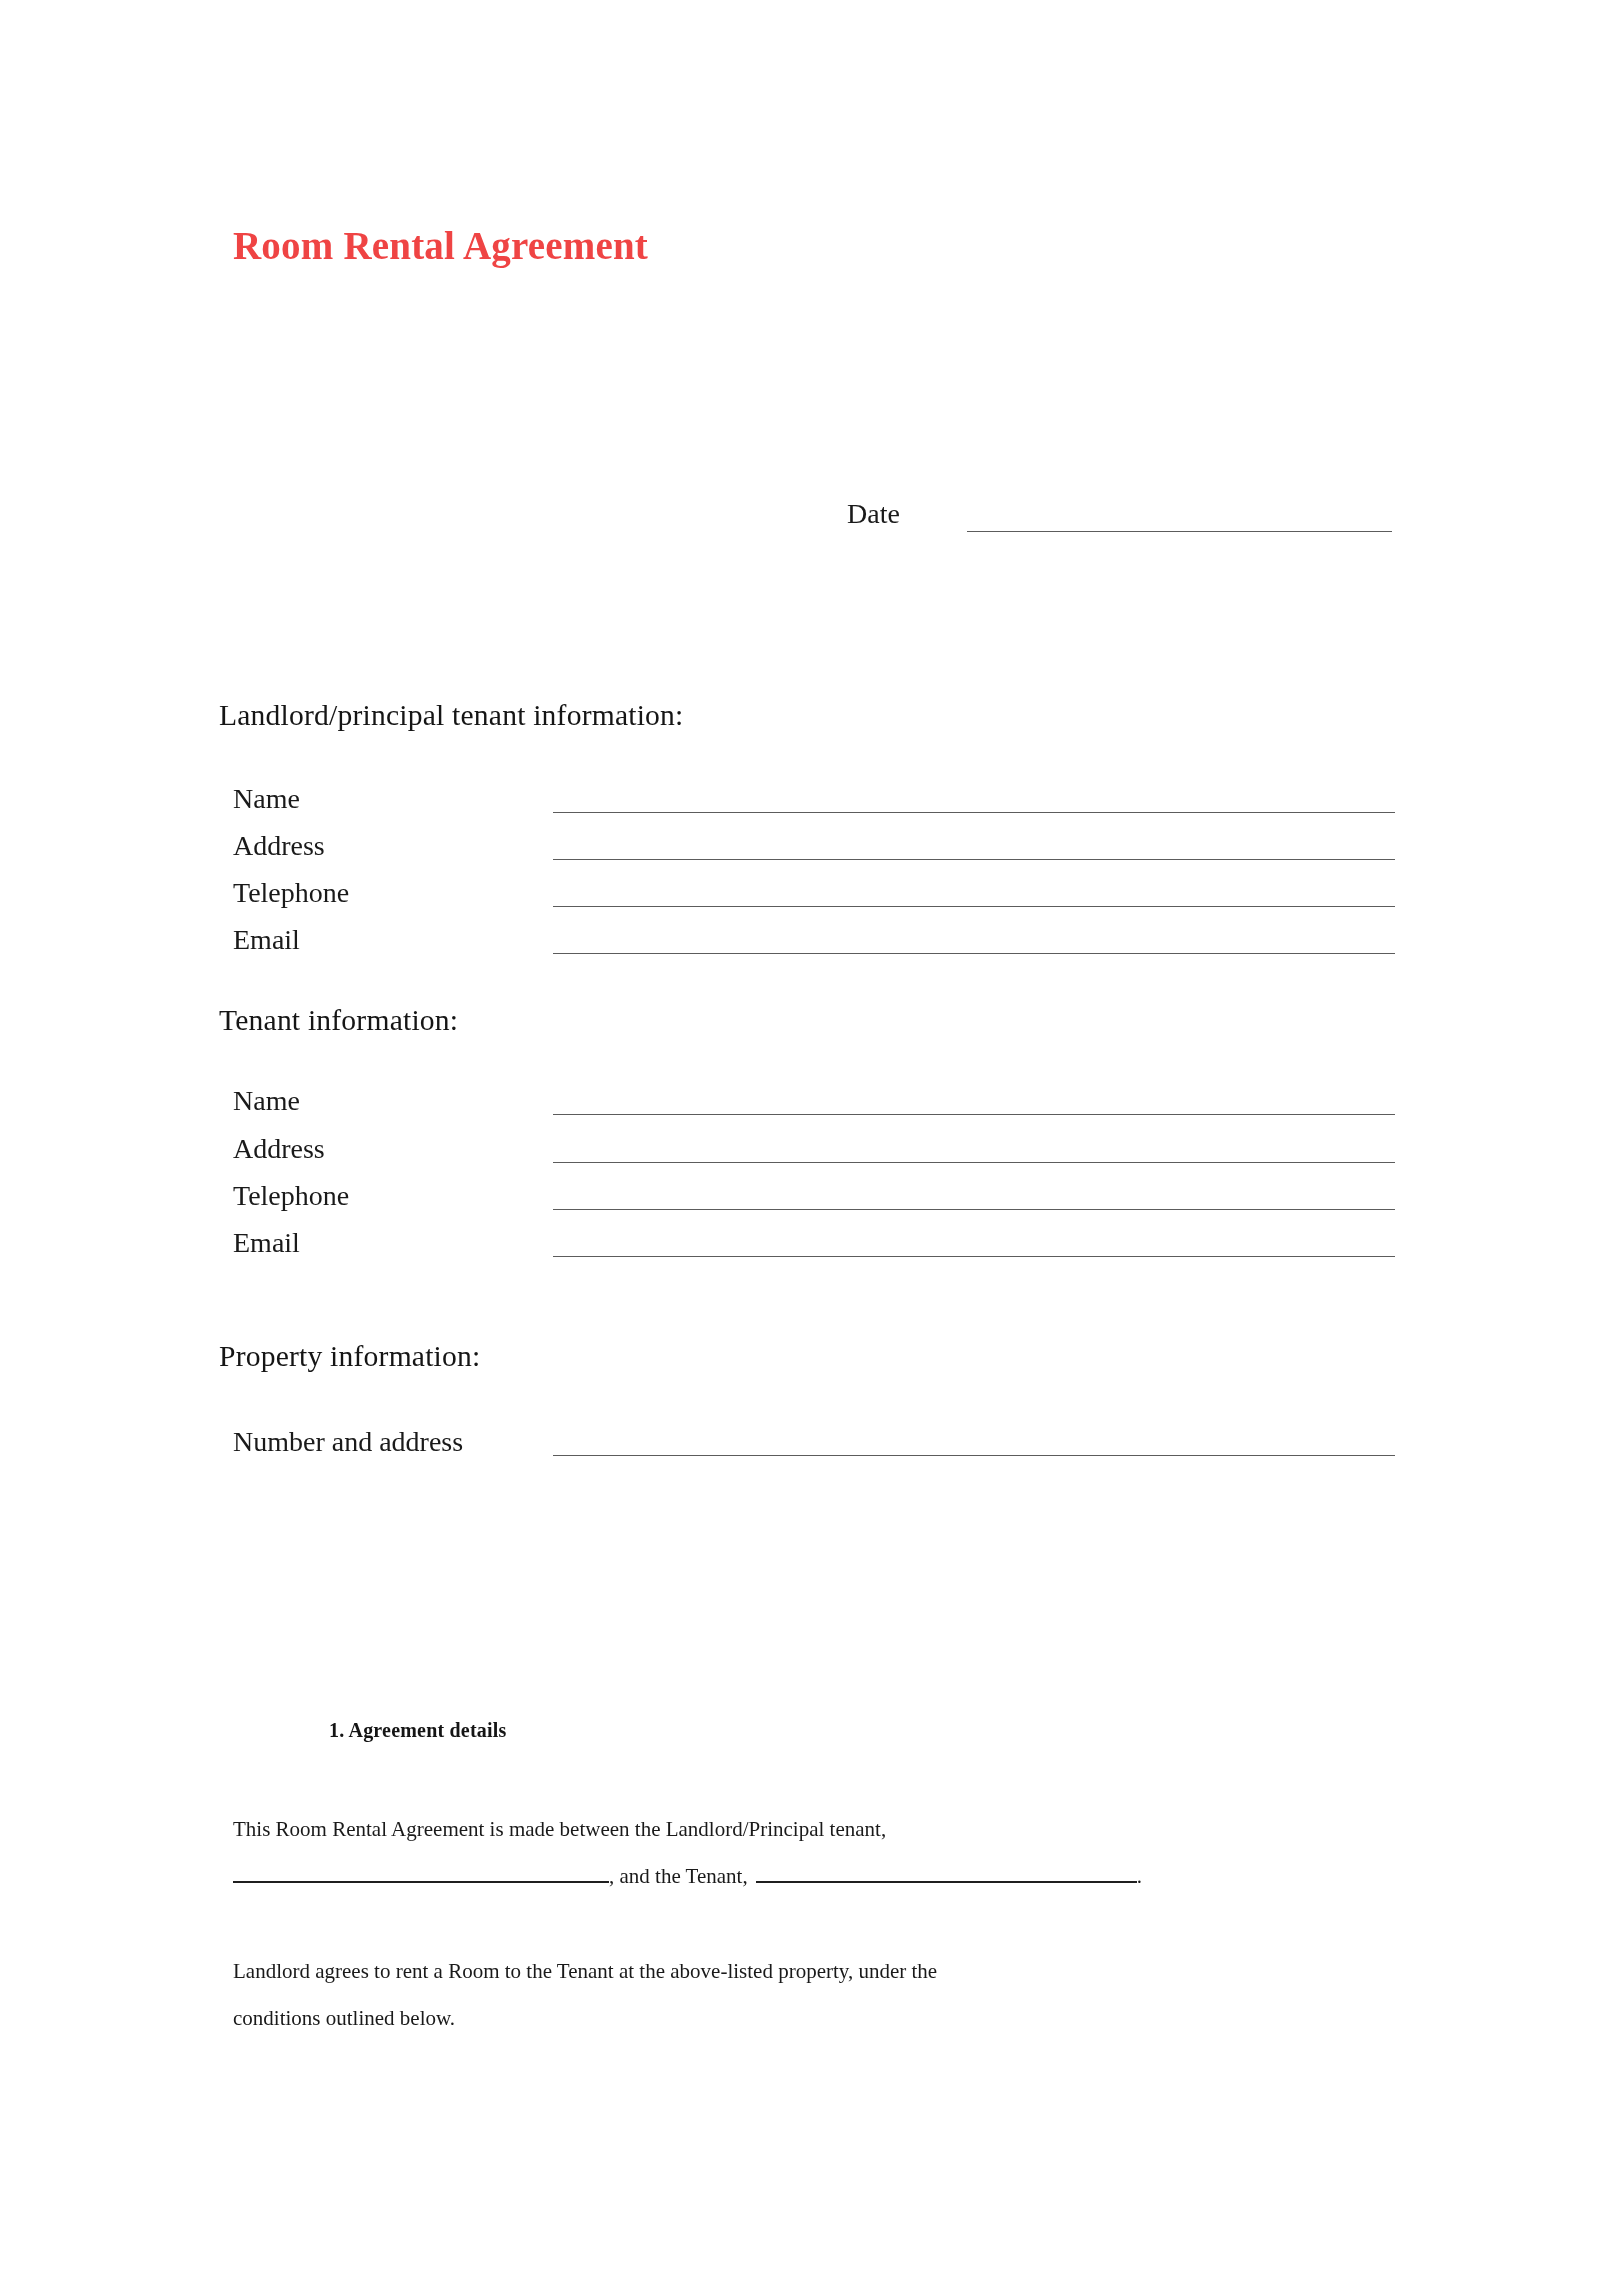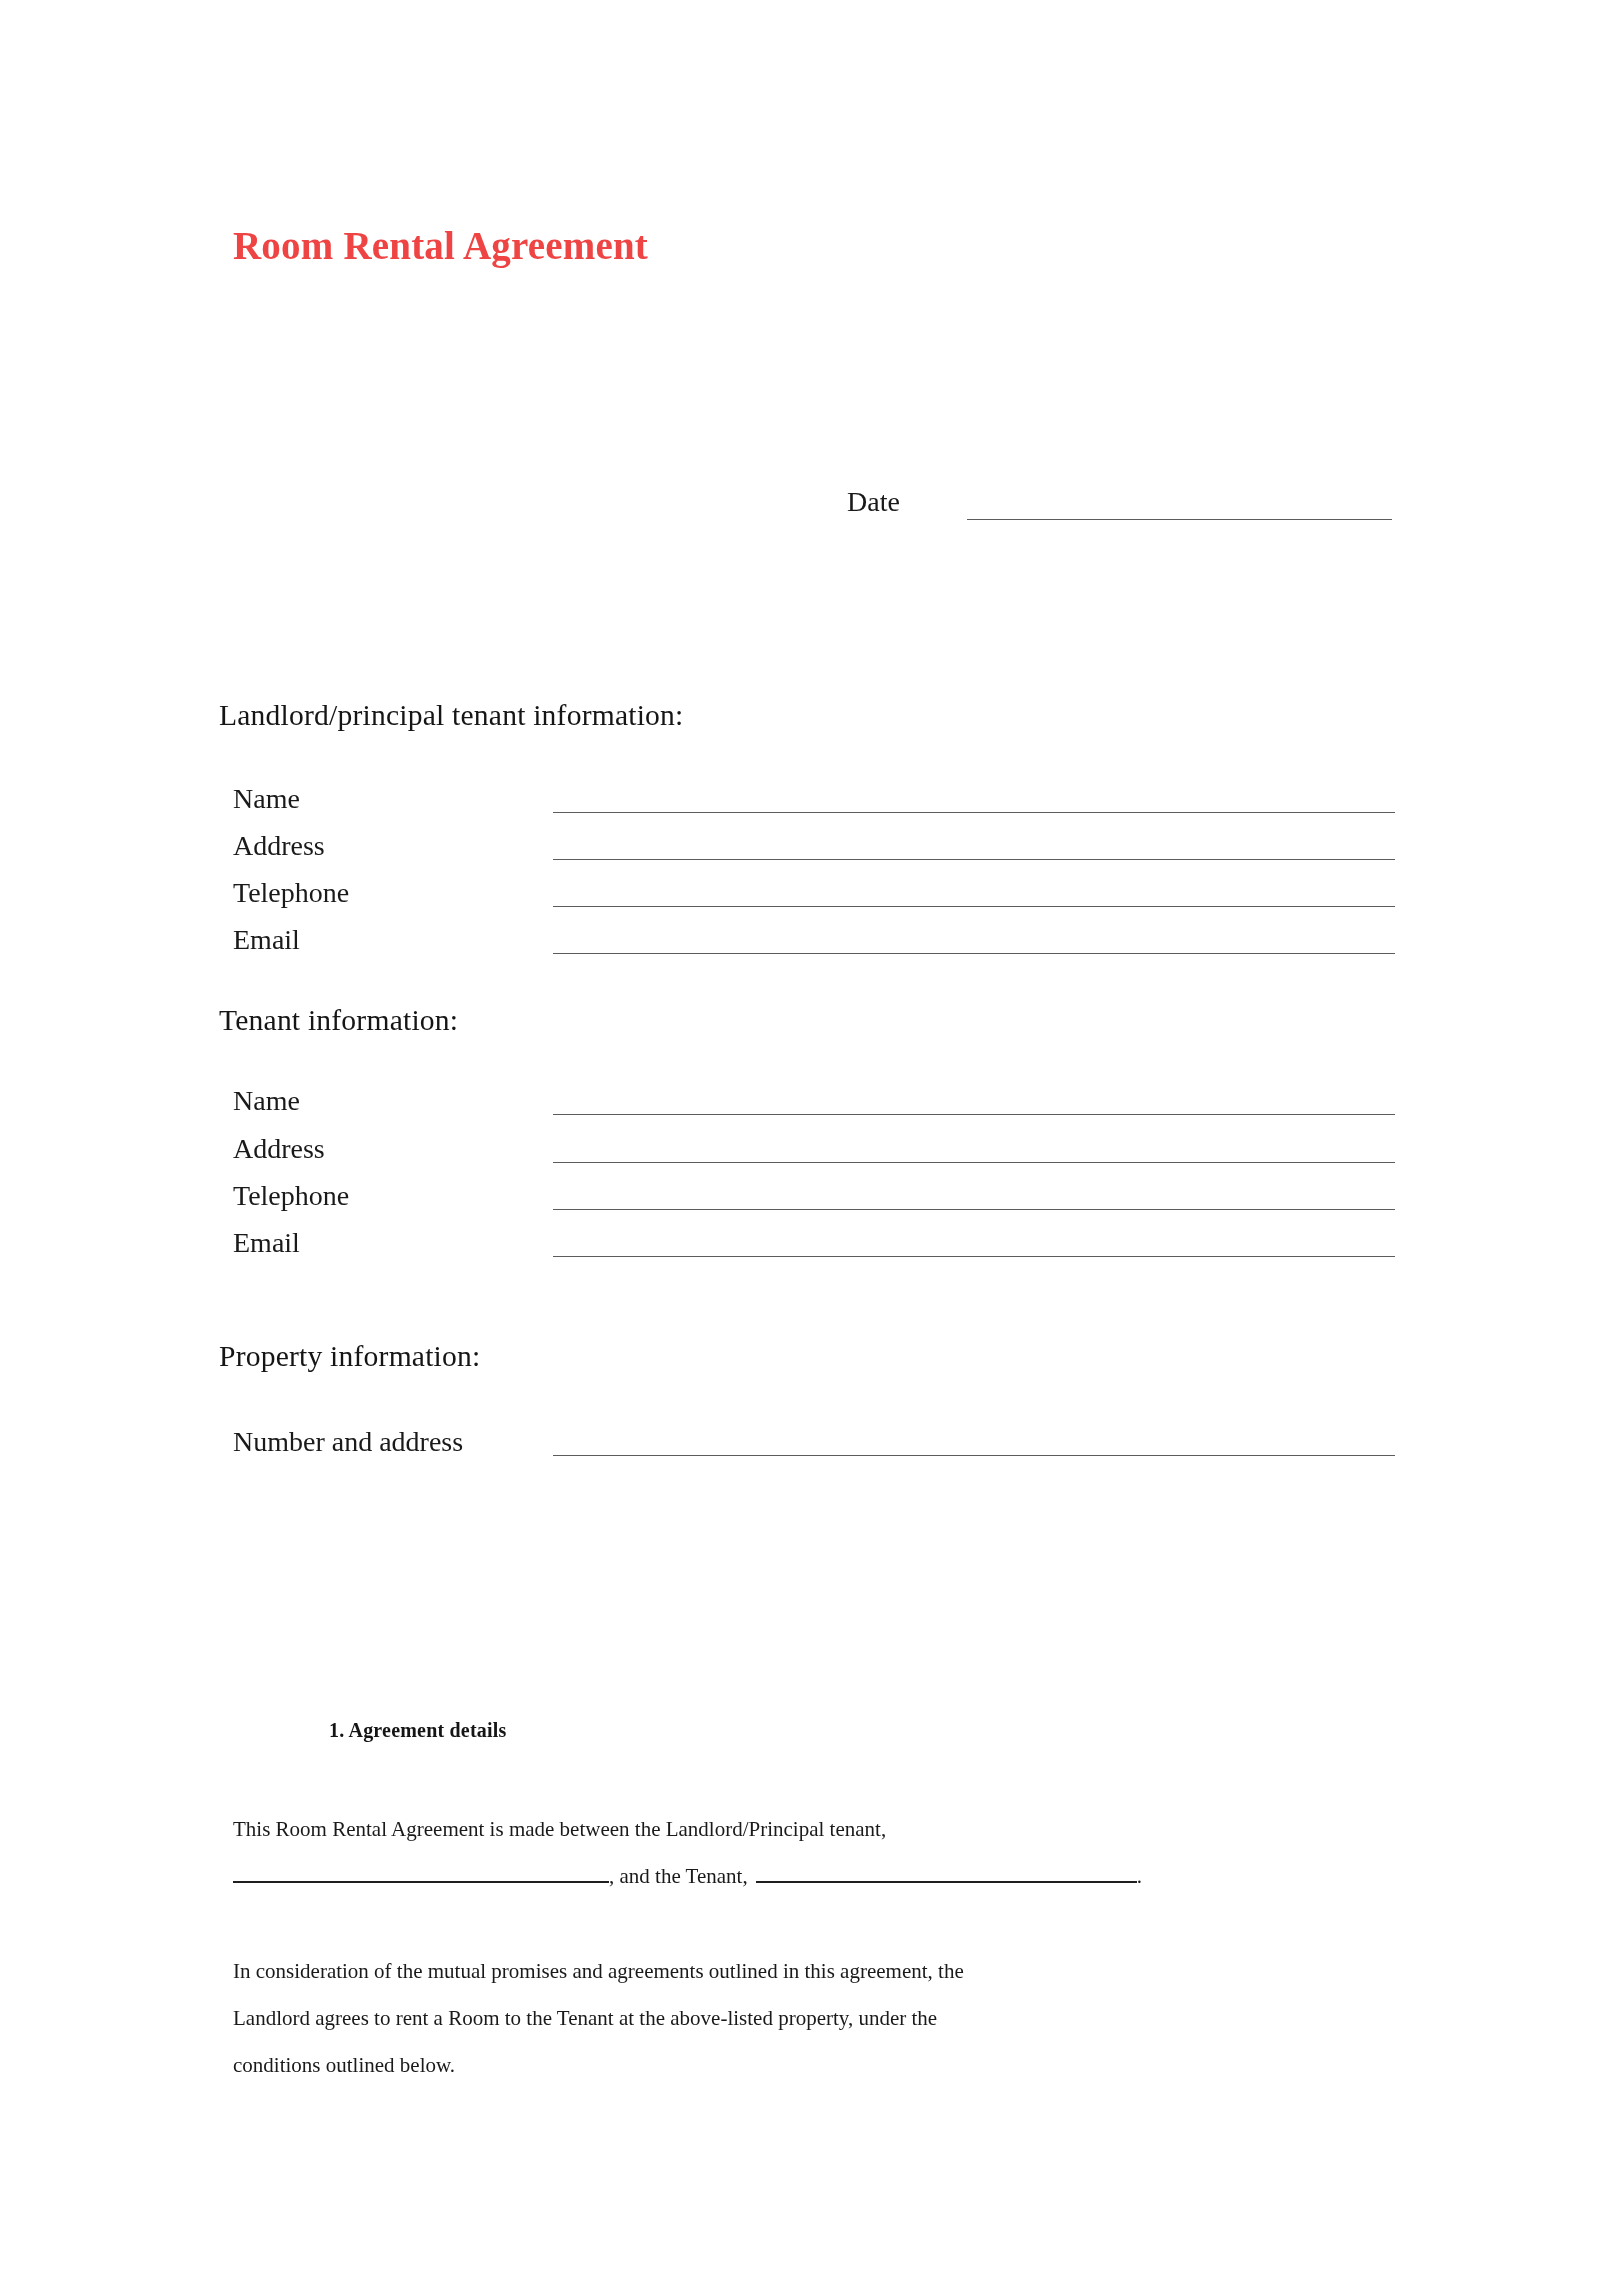--- a/index.html
+++ b/index.html
@@ -14,21 +14,21 @@
   .abs { position: absolute; }
 
   .doc-title {
     top: 226px; left: 233px;
     font-size: 39px; font-weight: bold;
     line-height: 1; letter-spacing: 0.2px;
     color: #ef4444;
   }
 
   .date-row {
-    top: 488px; left: 847px;
+    top: 500px; left: 847px;
     display: flex; align-items: baseline;
     font-size: 28px; line-height: 28px;
   }
   .date-row .date-line {
     width: 425px; margin-left: 67px;
     align-self: flex-end; margin-bottom: -3.6px;
     border-bottom: 1.8px solid #5c5c5c;
     height: 9px;
   }
 
@@ -146,17 +146,16 @@
 </div>
 
 <div class="abs agreement-heading">1. Agreement details</div>
 
 <div class="abs para para-1">
   <span>This Room Rental Agreement is made between the Landlord/Principal tenant,</span><br>
   <span class="blank blank-1"></span><span>, and the Tenant,</span><span class="blank blank-2"></span><span>.</span>
 </div>
 
 <div class="abs para para-2">
-  <span class="pline">In consideration of the mutual promises and agreements outlined in this agreement, the</span>
   <span class="pline">Landlord agrees to rent a Room to the Tenant at the above-listed property, under the</span>
   <span class="pline">conditions outlined below.</span>
 </div>
 
 
 </body></html>

